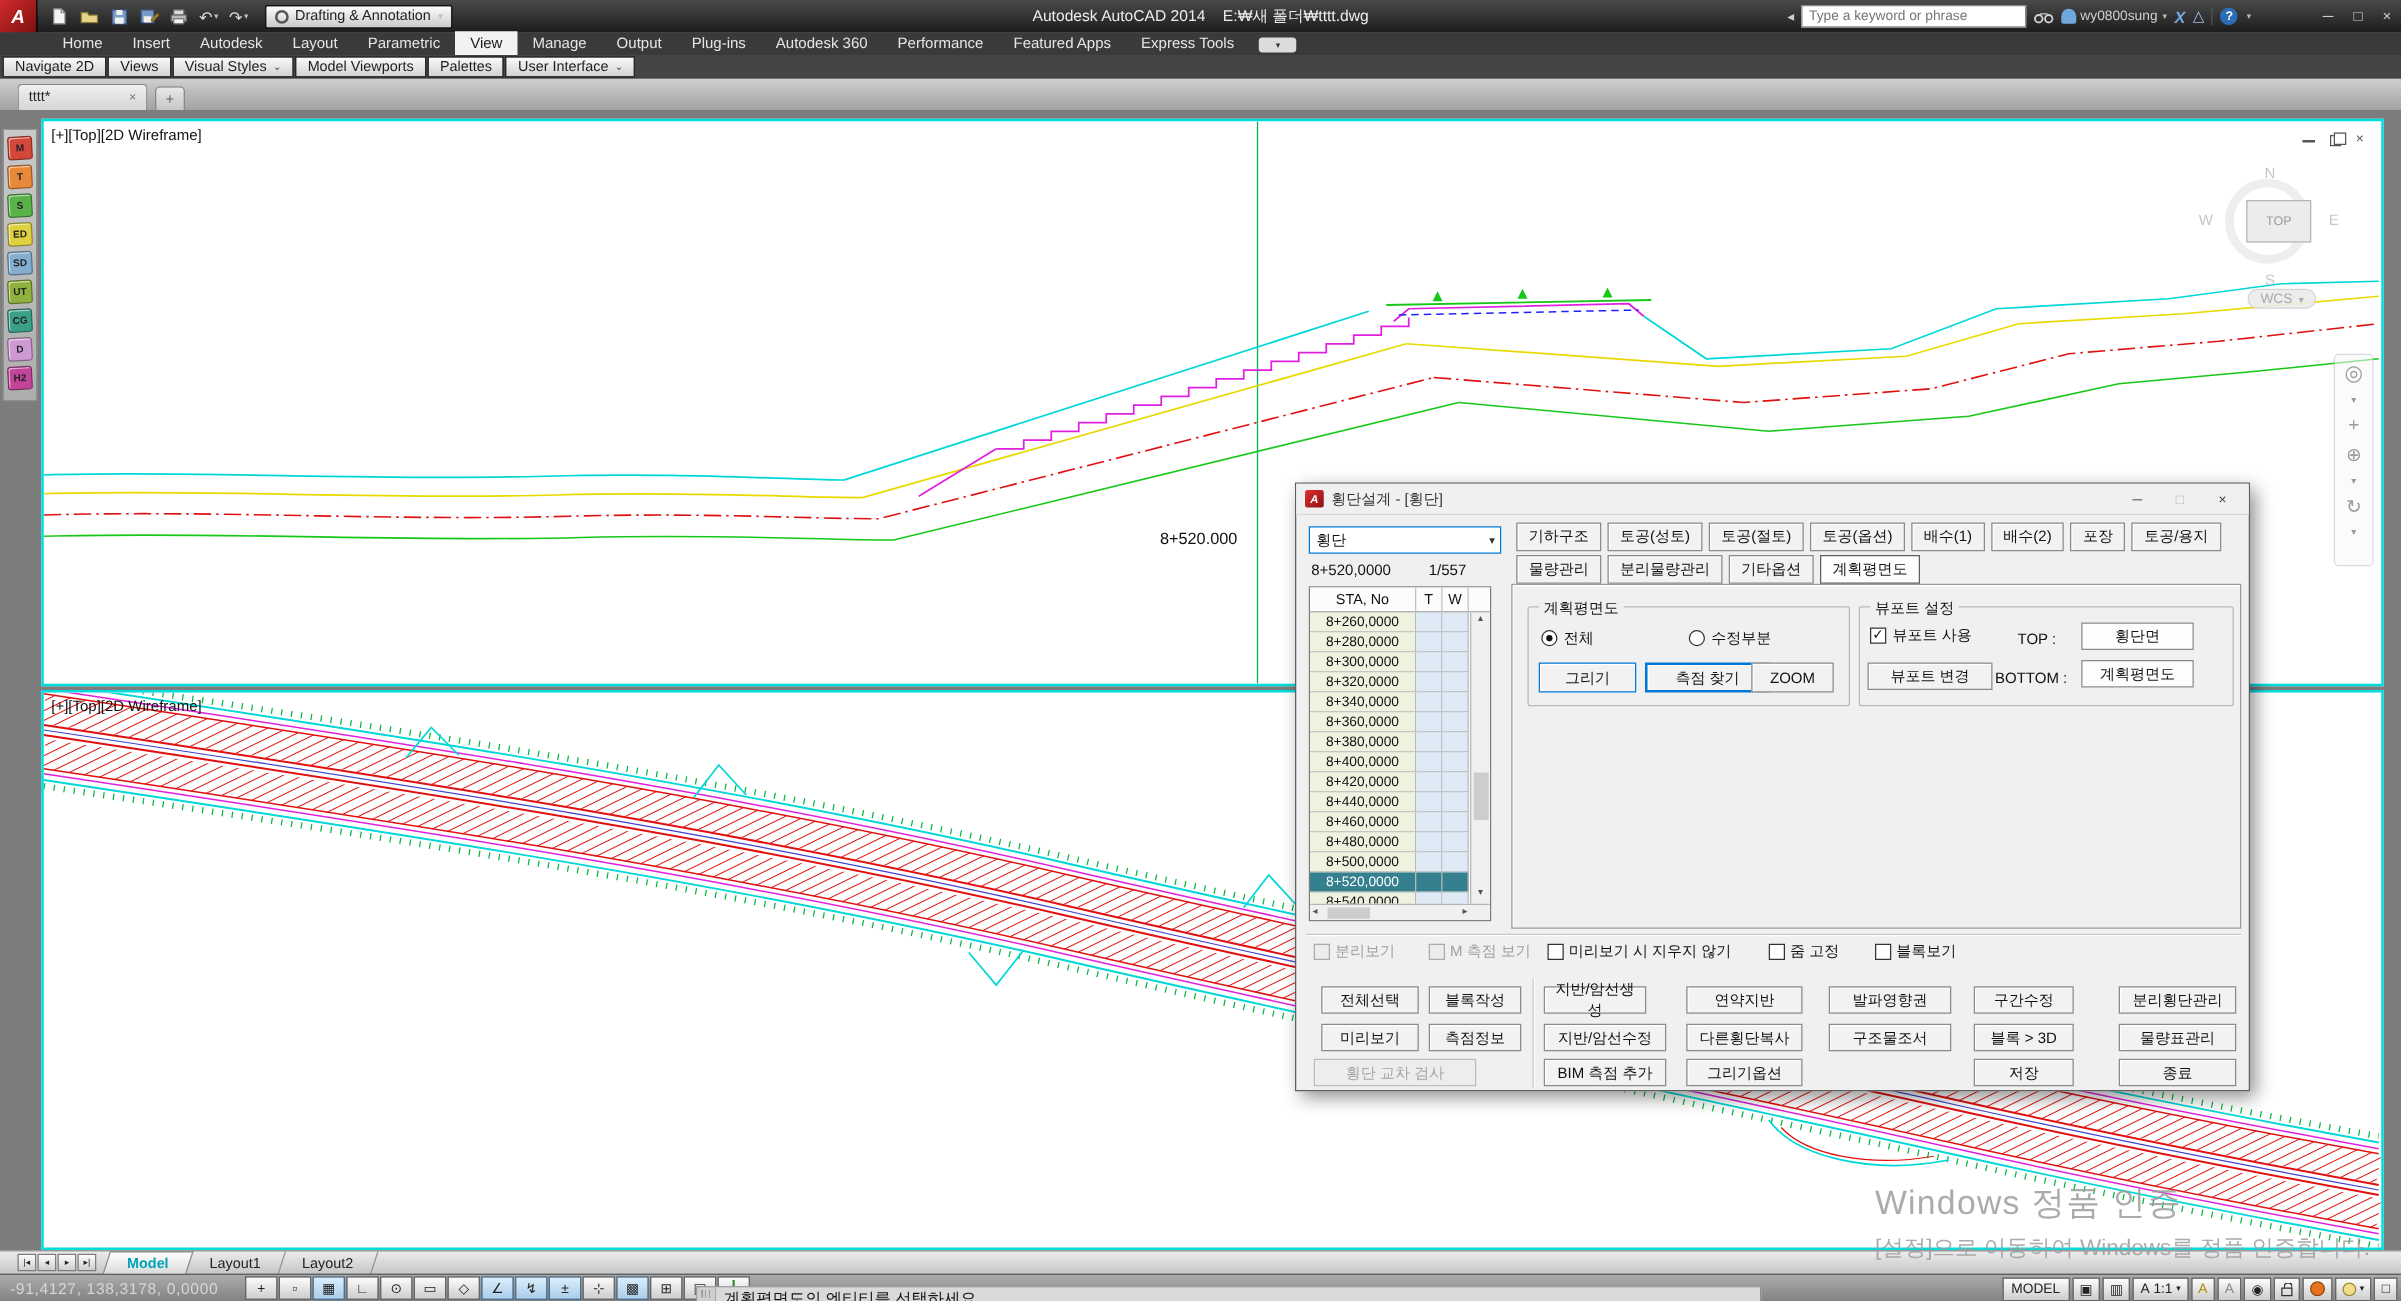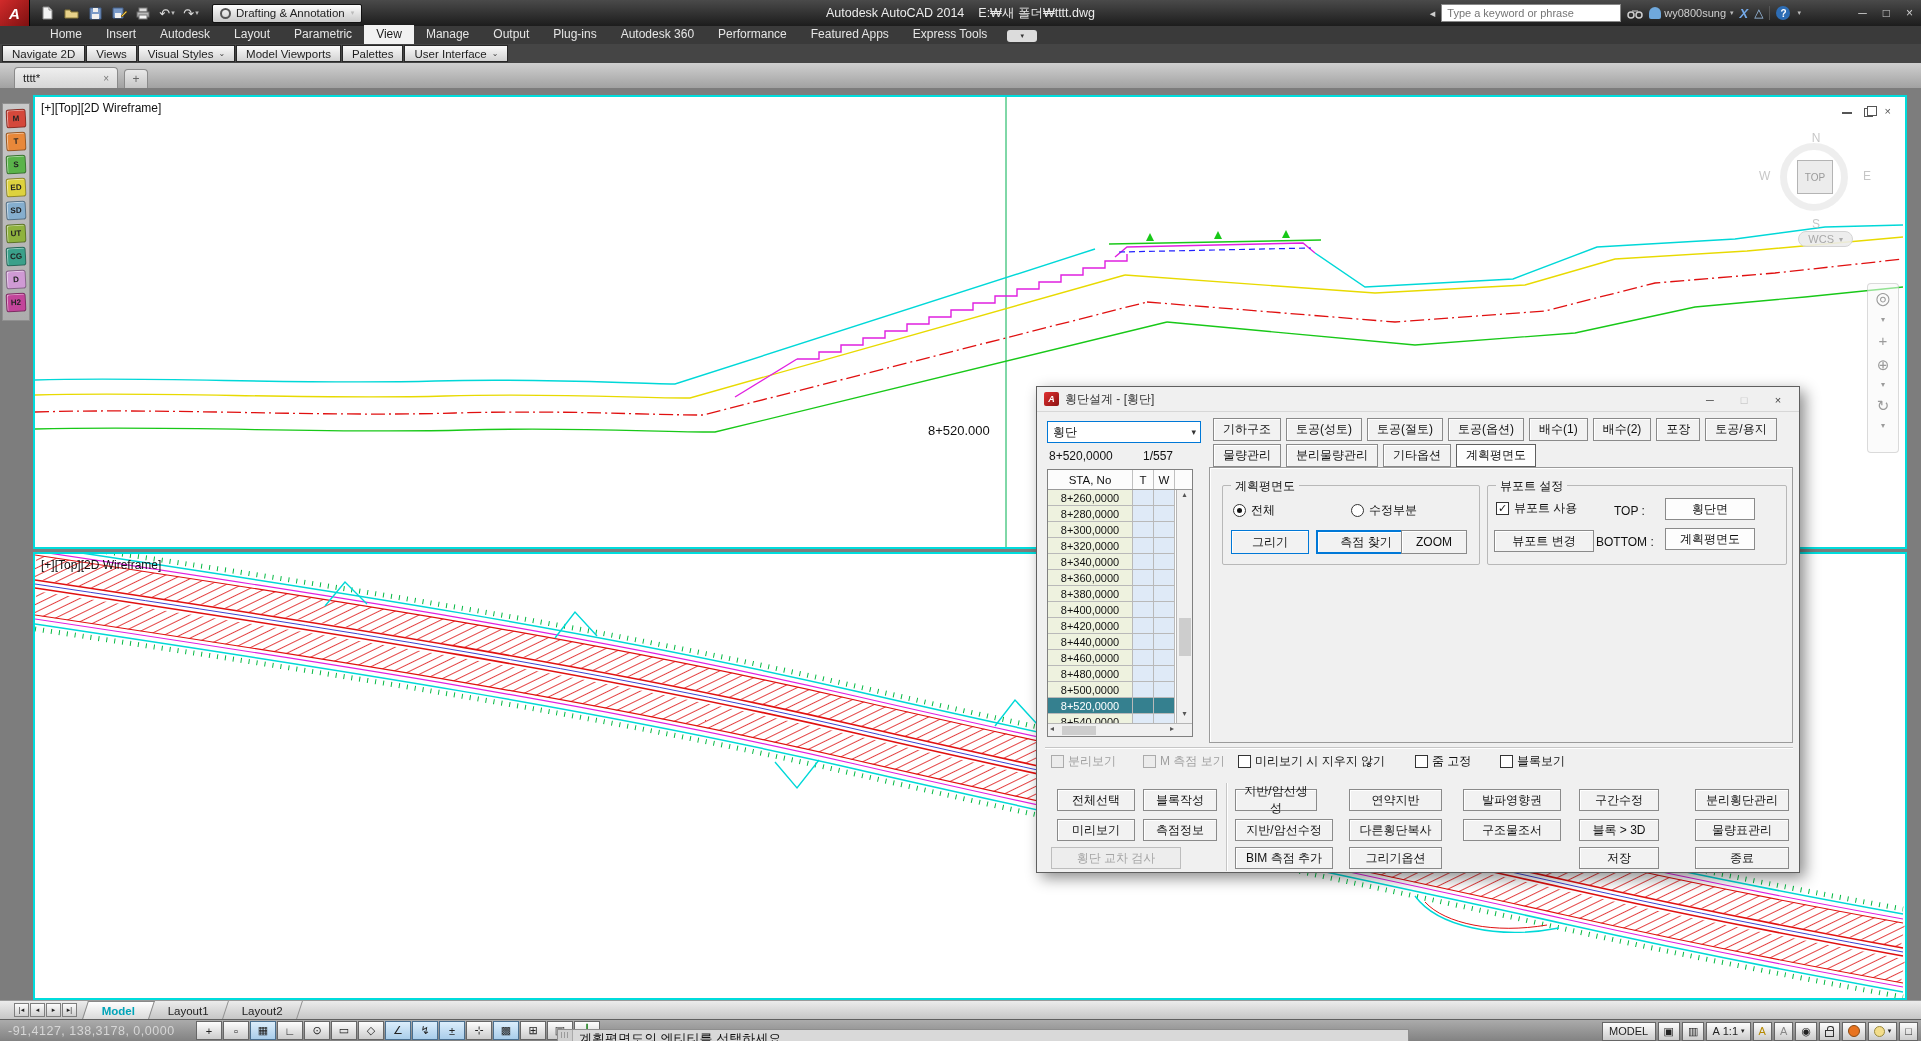--- a/index.html
+++ b/index.html
@@ -70,21 +70,21 @@
   #vp2{left:33px;top:464px;width:1874px;height:448px;}
   .vplabel{position:absolute;left:6px;top:4px;font-size:12px;color:#111;z-index:3;}
   .vp-winctl{position:absolute;right:14px;top:8px;display:flex;gap:12px;color:#555;font-size:11px;z-index:3;}
   .restore-ic{width:9px;height:9px;border:1px solid #555;position:relative;margin-top:3px;}
   .restore-ic::before{content:'';position:absolute;left:2px;top:-3px;width:8px;height:8px;border:1px solid #555;background:#fff;}
   .minim-ic{width:10px;height:3px;border-bottom:2px solid #555;margin-top:6px;}
 
   
   .viewcube{position:absolute;right:44px;top:36px;width:90px;height:92px;z-index:3;opacity:.85;}
   .vc-ring{position:absolute;left:9px;top:10px;width:68px;height:68px;border-radius:50%;border:7px solid #ececec;}
-  .vc-face{position:absolute;left:26px;top:27px;width:36px;height:34px;background:#e9e9e9;border:1px solid #a8a8a8;
+  .vc-face{position:absolute;left:26px;top:27px;width:52px;height:34px;background:#e9e9e9;border:1px solid #a8a8a8;
     display:flex;align-items:center;justify-content:center;font-size:10px;color:#8a8a8a;}
   .vc-n{position:absolute;left:50%;top:-2px;transform:translateX(-50%);color:#bdbdbd;font-size:12px;}
   .vc-s{position:absolute;left:50%;bottom:-6px;transform:translateX(-50%);color:#bdbdbd;font-size:12px;}
   .vc-w{position:absolute;left:-12px;top:36px;color:#bdbdbd;font-size:12px;}
   .vc-e{position:absolute;right:-10px;top:36px;color:#bdbdbd;font-size:12px;}
   .wcs{position:absolute;right:52px;top:134px;background:#ececec;border:1px solid #d0d0d0;border-radius:9px;
     color:#a0a0a0;font-size:11px;padding:1px 9px;z-index:3;opacity:.9;display:flex;gap:5px;align-items:center;}
 
   
   .navbar{position:absolute;right:6px;top:186px;width:32px;height:170px;background:rgba(248,248,248,.55);
@@ -655,20 +655,24 @@
 
       </div>
       <div class="cmd-main">
         <div class="cmd-hist">
             <div class="cl-line">계획평면도의 엔티티를 선택하세요.</div>
           </div>
 
       </div>
     </div>
 
+    <div class="watermark">
+      <div class="wm1">Windows 정품 인증</div>
+      <div class="wm2">[설정]으로 이동하여 Windows를 정품 인증합니다.</div>
+    </div>
   </div>
 
   <div class="mrow">
     <div class="mnav">
         <span>|◂</span>
         <span>◂</span>
         <span>▸</span>
         <span>▸|</span>
       </div>
     <div class="mtabs">

